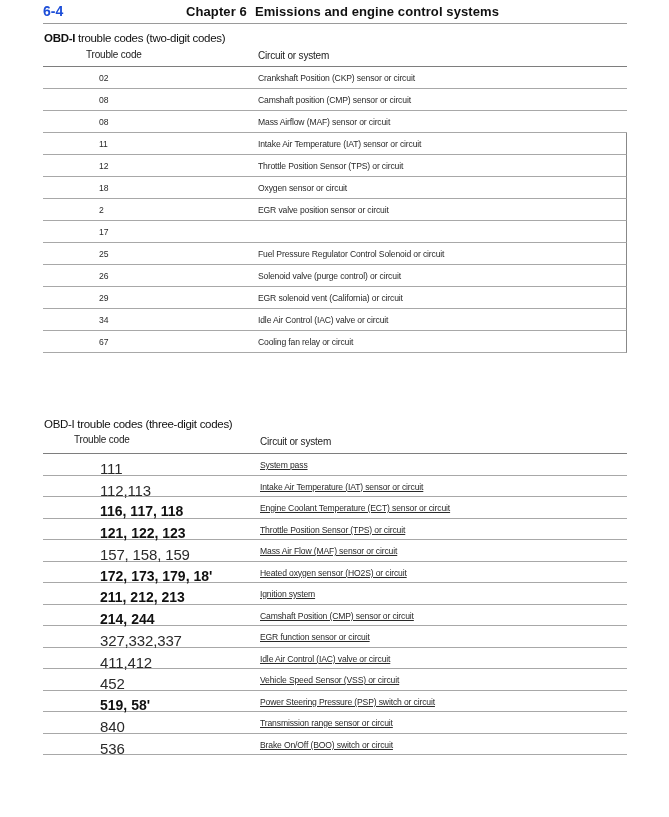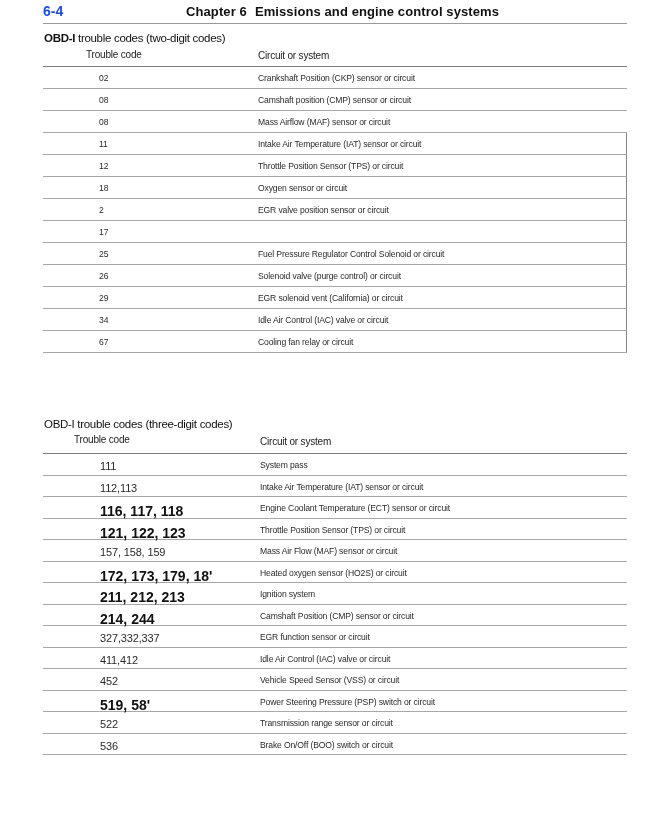--- a/index.html
+++ b/index.html
@@ -31,23 +31,23 @@
   }
   .head-rule { border-top: 1px solid #7e7e7e; }
   .row {
     position: relative; height: 21px; border-bottom: 1.5px solid #a8a8a8;
     font-size: 8.6px; color: #2a2a2a; letter-spacing: -0.15px;
   }
   .row .code { position: absolute; left: 56px; top: 6px; }
   .row .desc { position: absolute; left: 215px; top: 6px; }
   .row.boxed { border-right: 1px solid #888; }
   .t3 .row { height: 20.5px; }
-  .t3 .row .code { left: 57px; font-size: 11px; }
+  .t3 .row .code { left: 57px; font-size: 15px; }
   .t3 .row .code.darker { color: #111; font-weight: bold; font-size: 14px; letter-spacing: 0; }
-  .t3 .row .desc { left: 217px; }
+  .t3 .row .desc { left: 217px; text-decoration: underline; }
 </style>
 </head>
 <body>
 
 <div class="page-header">
   <span class="page-num">6-4</span>
   <span class="chapter">
     <span>Chapter 6</span><span class="title">Emissions and engine control systems</span>
   </span>
 </div>
@@ -161,20 +161,20 @@
     </div>
   <div class="row">
       <span class="code">452</span>
       <span class="desc">Vehicle Speed Sensor (VSS) or circuit</span>
     </div>
   <div class="row">
       <span class="code darker">519, 58'</span>
       <span class="desc">Power Steering Pressure (PSP) switch or circuit</span>
     </div>
   <div class="row">
-      <span class="code">522</span>
+      <span class="code">840</span>
       <span class="desc">Transmission range sensor or circuit</span>
     </div>
   <div class="row">
       <span class="code">536</span>
       <span class="desc">Brake On/Off (BOO) switch or circuit</span>
     </div>
 </div>
 
 </body></html>

